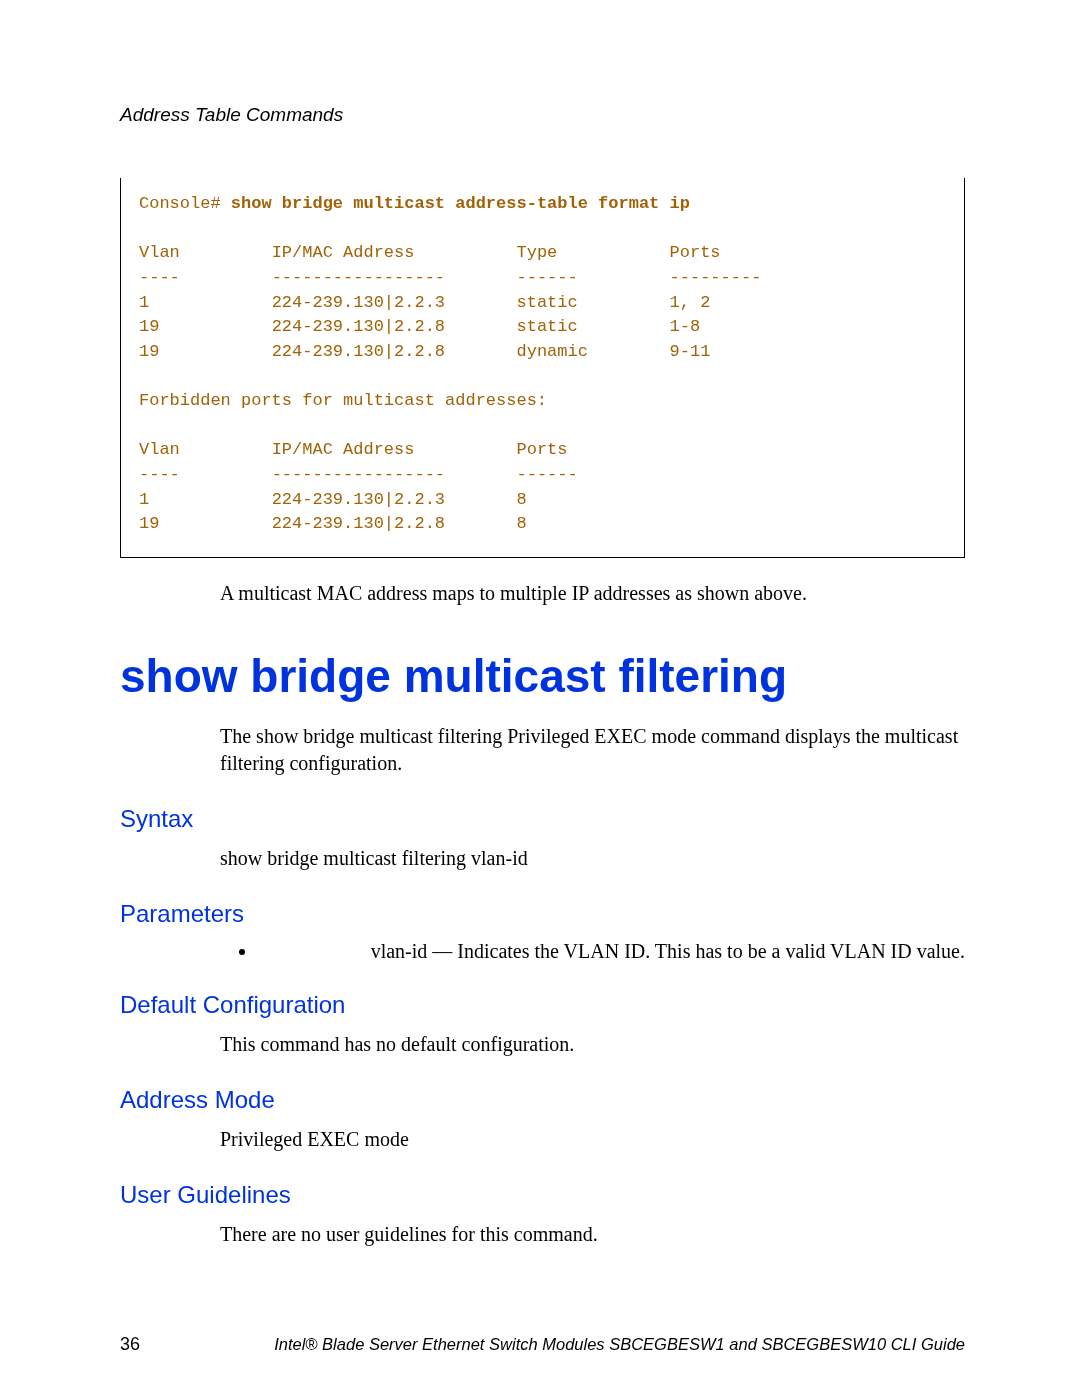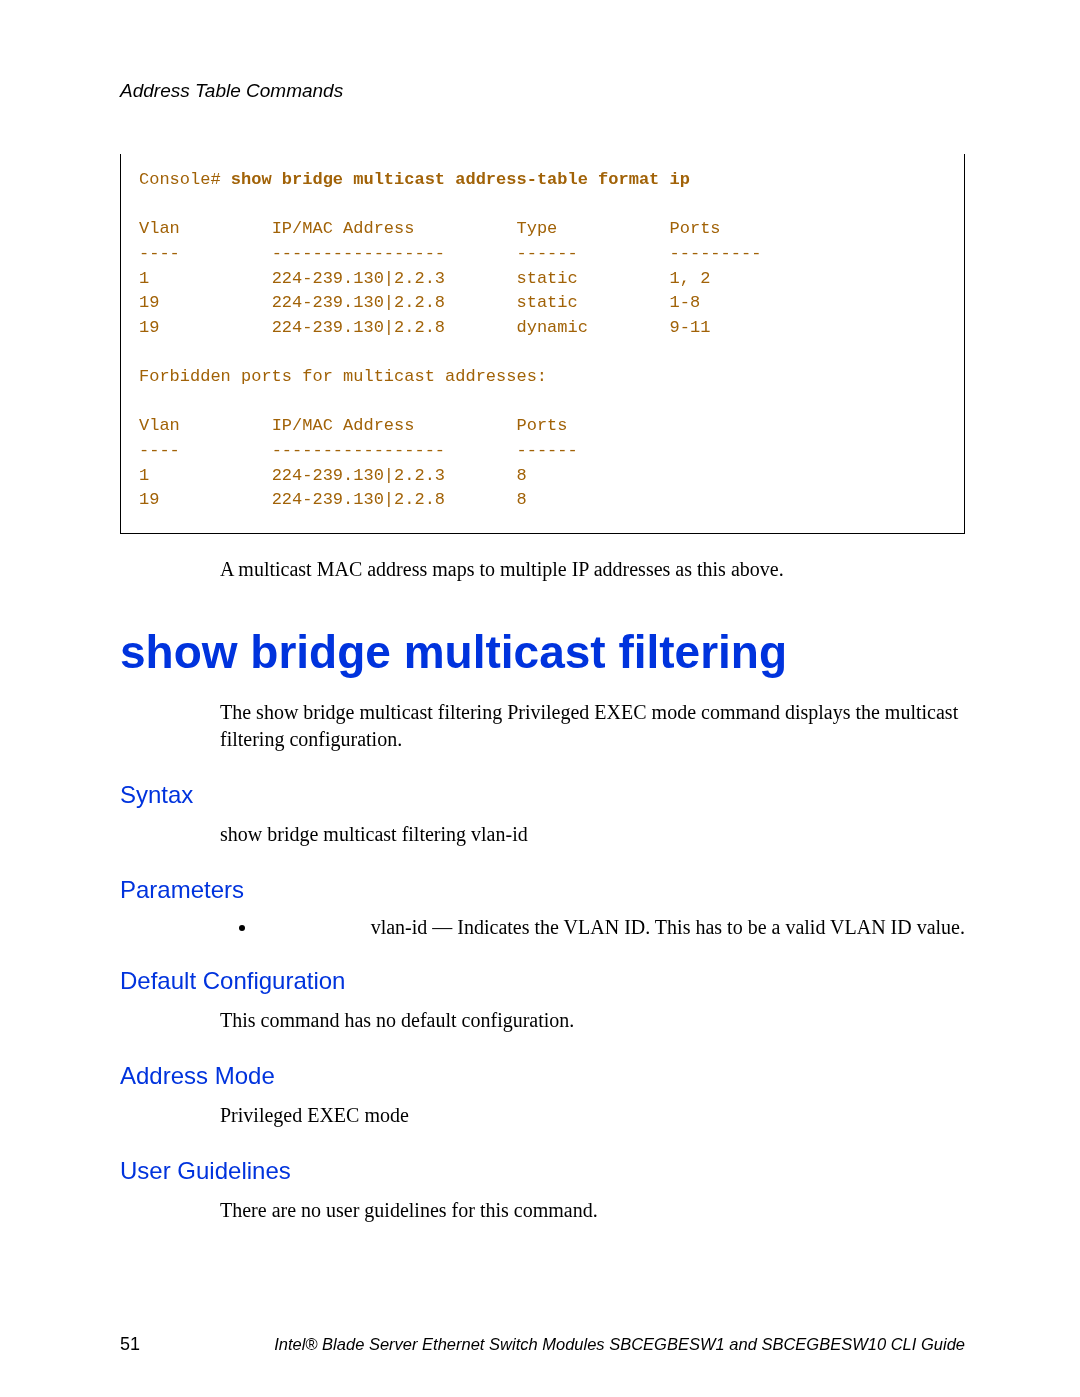--- a/index.html
+++ b/index.html
@@ -6,21 +6,21 @@
     margin: 0;
     background: #fff;
     font-family: "Times New Roman", Times, serif;
     color: #000;
   }
   .page {
     width: 1080px;
     height: 1397px;
     position: relative;
     box-sizing: border-box;
-    padding: 80px 115px 0 120px;
+    padding: 104px 115px 0 120px;
   }
   .running-head {
     font-style: italic;
     font-size: 19px;
     margin-bottom: 52px;
     font-family: Arial, Helvetica, sans-serif;
   }
   .code-box {
     border-left: 1px solid #000;
     border-right: 1px solid #000;
@@ -99,21 +99,21 @@
 <span>19</span>           <span>224-239.130|2.2.8</span>       <span>static</span>         <span>1-8</span>
 <span>19</span>           <span>224-239.130|2.2.8</span>       <span>dynamic</span>        <span>9-11</span>
 
 <span>Forbidden ports for multicast addresses:</span>
 
 <span>Vlan</span>         <span>IP/MAC Address</span>          <span>Ports</span>
 <span>----</span>         <span>-----------------</span>       <span>------</span>
 <span>1</span>            <span>224-239.130|2.2.3</span>       <span>8</span>
 <span>19</span>           <span>224-239.130|2.2.8</span>       <span>8</span></div>
 
-  <div class="body-text">A multicast MAC address maps to multiple IP addresses as this above.</div>
+  <div class="body-text">A multicast MAC address maps to multiple IP addresses as shown above.</div>
 
   <h1 class="section-title">show bridge multicast filtering</h1>
 
   <div class="body-text">The show bridge multicast filtering Privileged EXEC mode command displays the multicast filtering configuration.</div>
 
   <h2 class="sub">Syntax</h2>
   <div class="body-text">show bridge multicast filtering vlan-id</div>
 
   <h2 class="sub">Parameters</h2>
   <ul class="params">
@@ -123,17 +123,17 @@
   <h2 class="sub">Default Configuration</h2>
   <div class="body-text">This command has no default configuration.</div>
 
   <h2 class="sub">Address Mode</h2>
   <div class="body-text">Privileged EXEC mode</div>
 
   <h2 class="sub">User Guidelines</h2>
   <div class="body-text">There are no user guidelines for this command.</div>
 
   <div class="footer">
-    <span class="pageno">51</span>
+    <span class="pageno">36</span>
     <span class="guide">Intel® Blade Server Ethernet Switch Modules SBCEGBESW1 and SBCEGBESW10 CLI Guide</span>
   </div>
 
 </div>
 
 </body></html>

